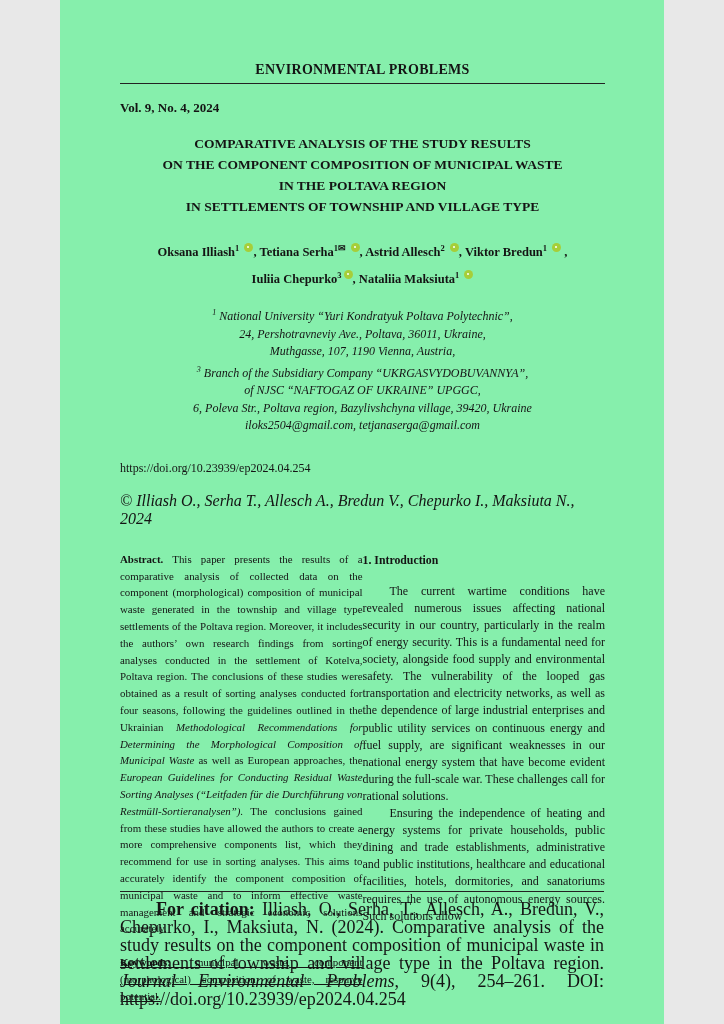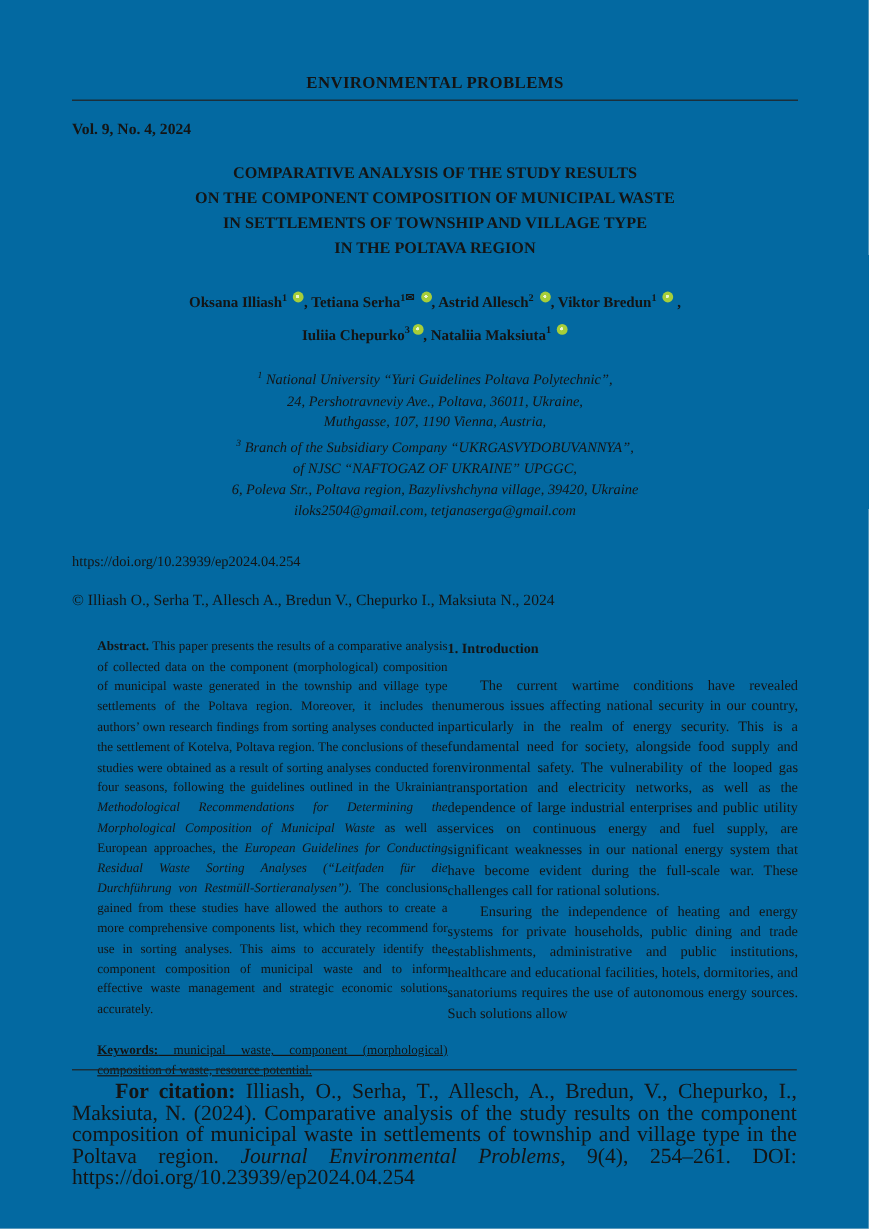--- a/index.html
+++ b/index.html
@@ -1,22 +1,22 @@
 <!DOCTYPE html>
 <html><head>
 <meta charset="utf-8">
 <style>
   * { margin: 0; padding: 0; box-sizing: border-box; }
   html, body { background: #e8e8e8; }
   .page {
     position: relative;
-    width: 724px;
+    width: 604px;
     height: 1024px;
     margin: 0 auto;
-    background: #0369a1;
+    background: #86efac;
     font-family: "Liberation Serif", "DejaVu Serif", serif;
     color: #141414;
     padding: 62px 59px 0 60px;
     overflow: hidden;
   }
   
   .journal-name {
     text-align: center;
     font-weight: bold;
     font-size: 14px;
@@ -69,21 +69,21 @@
     text-align: center;
     font-style: italic;
     font-size: 12px;
     line-height: 17.5px;
     margin-top: 13px;
   }
   .affiliations sup { font-size: 8px; font-style: italic; }
   
   .doi-line { font-size: 12px; margin-top: 26px; }
   .received-line { font-size: 12px; font-style: italic; margin-top: 24px; }
-  .copyright-line { font-size: 13px; margin-top: 16px; }
+  .copyright-line { font-size: 16px; margin-top: 16px; font-style: italic; }
   
   .columns {
     display: flex;
     justify-content: flex-end;
     margin-top: 23px;
   }
   .col { width: 292px; }
   .abstract, .keywords {
     font-size: 10.9px;
     line-height: 16.8px;
@@ -130,31 +130,31 @@
 
   <div>
     <div class="journal-name">ENVIRONMENTAL PROBLEMS</div>
     <hr class="header-rule">
     <div class="volume">Vol. 9, No. 4, 2024</div>
   </div>
 
   <div class="title">
     <div>COMPARATIVE ANALYSIS OF THE STUDY RESULTS</div>
     <div>ON THE COMPONENT COMPOSITION OF MUNICIPAL WASTE</div>
+    <div>IN THE POLTAVA REGION</div>
     <div>IN SETTLEMENTS OF TOWNSHIP AND VILLAGE TYPE</div>
-    <div>IN THE POLTAVA REGION</div>
   </div>
 
   <div class="authors">
     <div><span><span>Oksana Illiash</span><sup>1</sup> <span class="orcid-icon"></span><span>, </span></span><span><span>Tetiana Serha</span><sup>1</sup><span class="mail-icon">✉</span> <span class="orcid-icon"></span><span>, </span></span><span><span>Astrid Allesch</span><sup>2</sup> <span class="orcid-icon"></span><span>, </span></span><span><span>Viktor Bredun</span><sup>1</sup> <span class="orcid-icon"></span><span> ,</span></span></div>
     <div><span><span>Iuliia Chepurko</span><sup>3</sup><span class="orcid-icon"></span><span>, </span></span><span><span>Nataliia Maksiuta</span><sup>1</sup> <span class="orcid-icon"></span></span></div>
   </div>
 
   <div class="affiliations">
-    <div><sup>1</sup><span> National University “Yuri Guidelines Poltava Polytechnic”,</span></div>
+    <div><sup>1</sup><span> National University “Yuri Kondratyuk Poltava Polytechnic”,</span></div>
     <div><span>24, Pershotravneviy Ave., Poltava, 36011, Ukraine,</span></div>
     <div><span>Muthgasse, 107, 1190 Vienna, Austria,</span></div>
     <div><sup>3</sup><span> Branch of the Subsidiary Company “UKRGASVYDOBUVANNYA”,</span></div>
     <div><span>of NJSC “NAFTOGAZ OF UKRAINE” UPGGC,</span></div>
     <div><span>6, Poleva Str., Poltava region, Bazylivshchyna village, 39420, Ukraine</span></div>
     <div><span>iloks2504@gmail.com, tetjanaserga@gmail.com</span></div>
   </div>
 
   <div class="doi-line">https://doi.org/10.23939/ep2024.04.254</div>
   <div class="copyright-line">© Illiash O., Serha T., Allesch A., Bredun V., Chepurko I., Maksiuta N., 2024</div>

